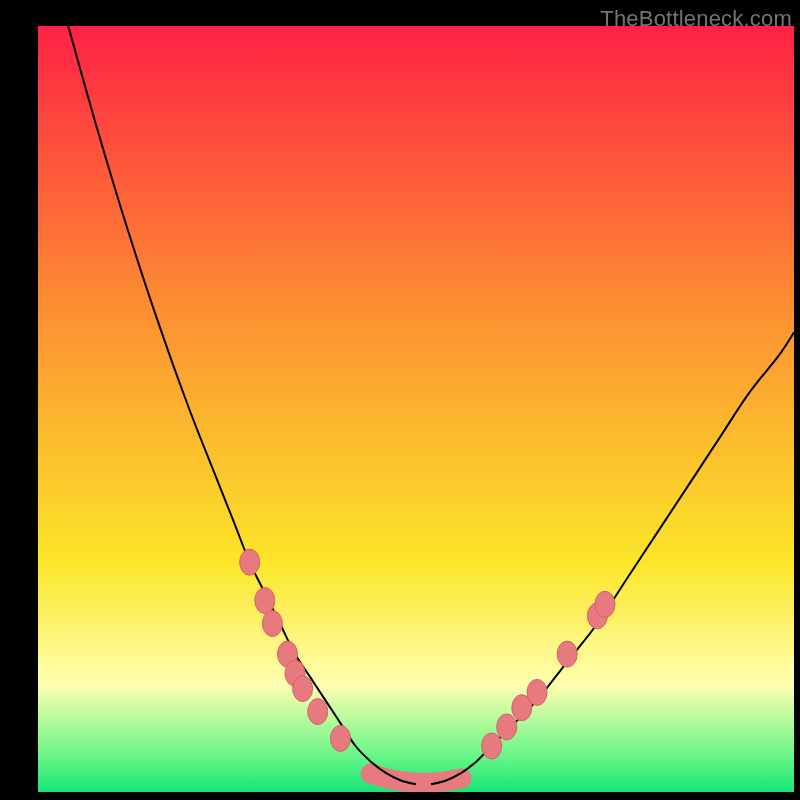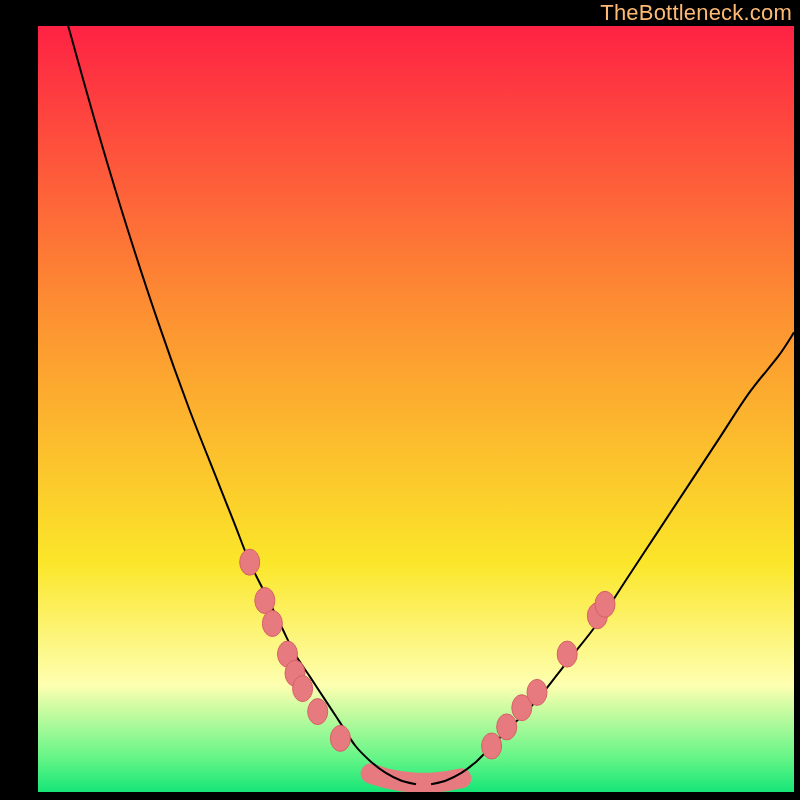--- a/index.html
+++ b/index.html
@@ -29,23 +29,23 @@
   }
   .gradient {
     position: absolute;
     left: 0;
     top: 0;
     width: 100%;
     height: 100%;
   }
   .watermark {
     position: absolute;
-    top: 0;
+    top: 6px;
     right: 8px;
-    color: #fdba74;
+    color: #737373;
     font-size: 22px;
     font-weight: 500;
     letter-spacing: 0.2px;
   }
   svg.curves {
     position: absolute;
     left: 0;
     top: 0;
     width: 100%;
     height: 100%;

